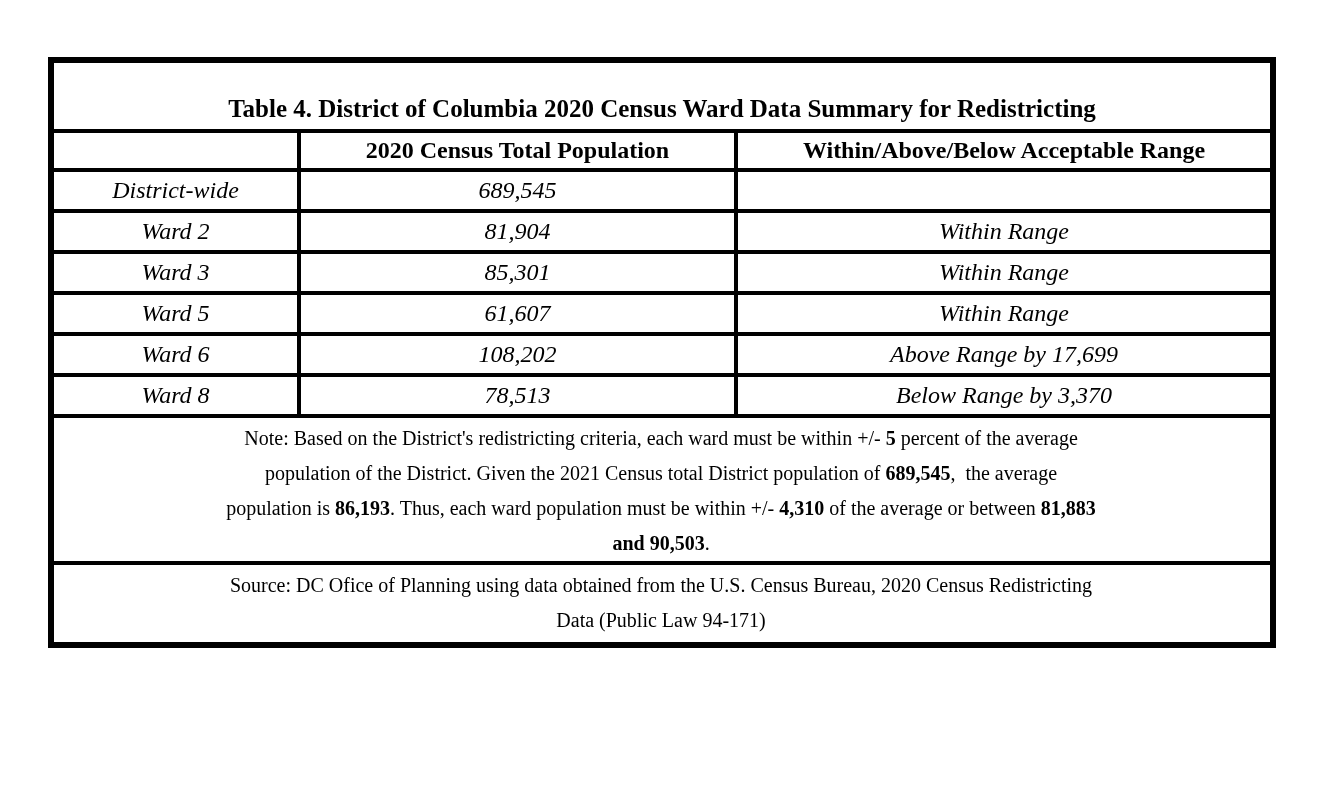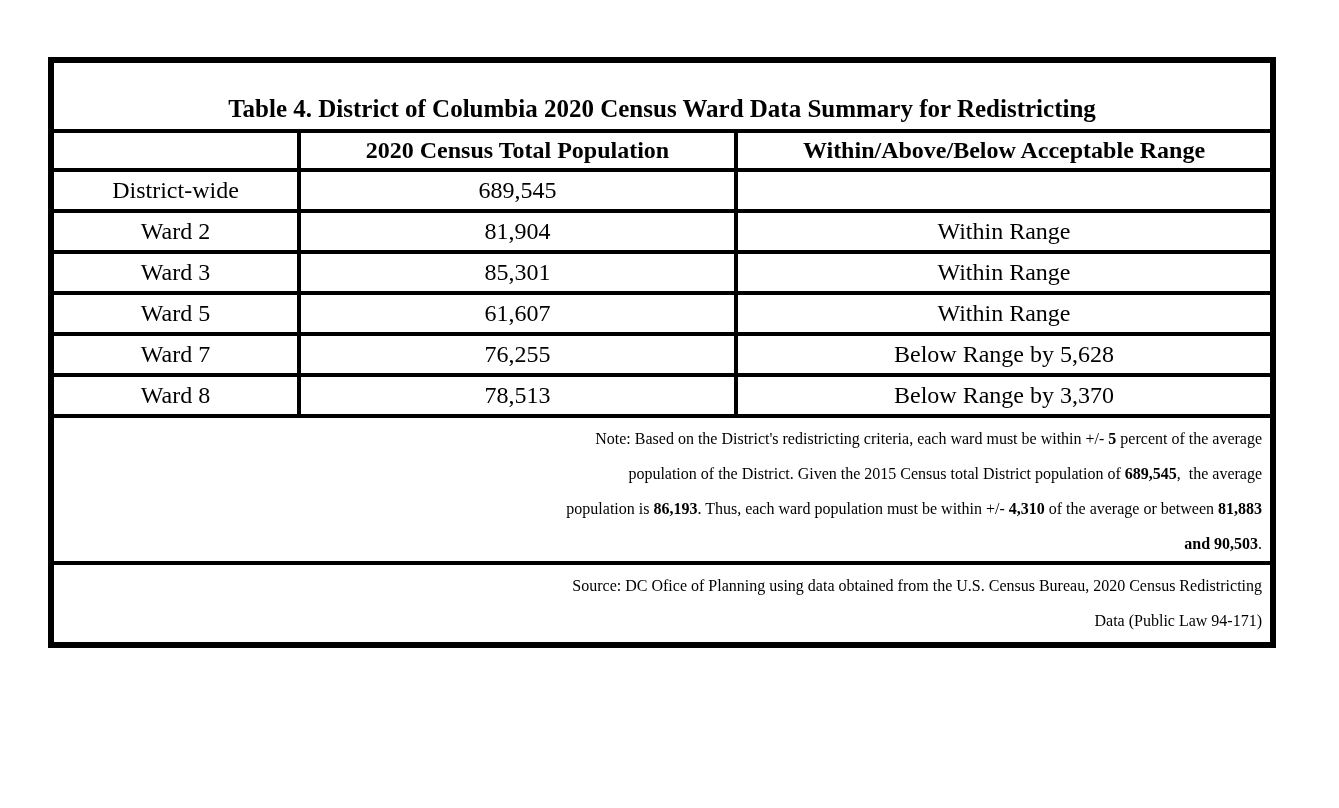--- a/index.html
+++ b/index.html
@@ -49,30 +49,30 @@
     padding-bottom: 6px;
     font-weight: bold;
     font-size: 25px;
   }
   tr.header-row { height: 39px; }
   td.header-cell {
     font-weight: bold;
     font-size: 24px;
     margin-top: 37px;
   }
-  tr.data-row { height: 41px; }
+  tr.data-row { height: 41px; font-style: italic; }
   tr.note-row { height: 144px; }
   tr.source-row { height: 82px; }
   td.note-cell, td.source-cell {
-    text-align: right;
+    text-align: center;
     vertical-align: top;
     padding: 3px 8px 0 6px;
     white-space: normal;
     line-height: 35px;
-    font-size: 16px;
+    font-size: 20px;
   }
   .b { font-weight: bold; }
   .note-line, .source-line { white-space: nowrap; }
 </style>
 </head>
 <body>
 
 <div class="page">
   <table class="census-table">
     <colgroup>
@@ -103,33 +103,33 @@
         <td>Ward 3</td>
         <td>85,301</td>
         <td>Within Range</td>
       </tr>
       <tr class="data-row">
         <td>Ward 5</td>
         <td>61,607</td>
         <td>Within Range</td>
       </tr>
       <tr class="data-row">
-        <td>Ward 7</td>
-        <td>76,255</td>
-        <td>Below Range by 5,628</td>
+        <td>Ward 6</td>
+        <td>108,202</td>
+        <td>Above Range by 17,699</td>
       </tr>
       <tr class="data-row">
         <td>Ward 8</td>
         <td>78,513</td>
         <td>Below Range by 3,370</td>
       </tr>
       <tr class="note-row">
         <td class="note-cell" colspan="3">
           <div class="note-line"><span>Note: Based on the District's redistricting criteria, each ward must be within +/- </span><span class="b">5</span><span> percent of the average</span></div>
-          <div class="note-line"><span>population of the District. Given the 2015 Census total District population of </span><span class="b">689,545</span><span>,&nbsp; the average</span></div>
+          <div class="note-line"><span>population of the District. Given the 2021 Census total District population of </span><span class="b">689,545</span><span>,&nbsp; the average</span></div>
           <div class="note-line"><span>population is </span><span class="b">86,193</span><span>. Thus, each ward population must be within +/- </span><span class="b">4,310</span><span> of the average or between </span><span class="b">81,883</span></div>
           <div class="note-line"><span class="b">and 90,503</span><span>.</span></div>
         </td>
       </tr>
       <tr class="source-row">
         <td class="source-cell" colspan="3">
           <div class="source-line">Source: DC Ofice of Planning using data obtained from the U.S. Census Bureau, 2020 Census Redistricting</div>
           <div class="source-line">Data (Public Law 94-171)</div>
         </td>
       </tr>

